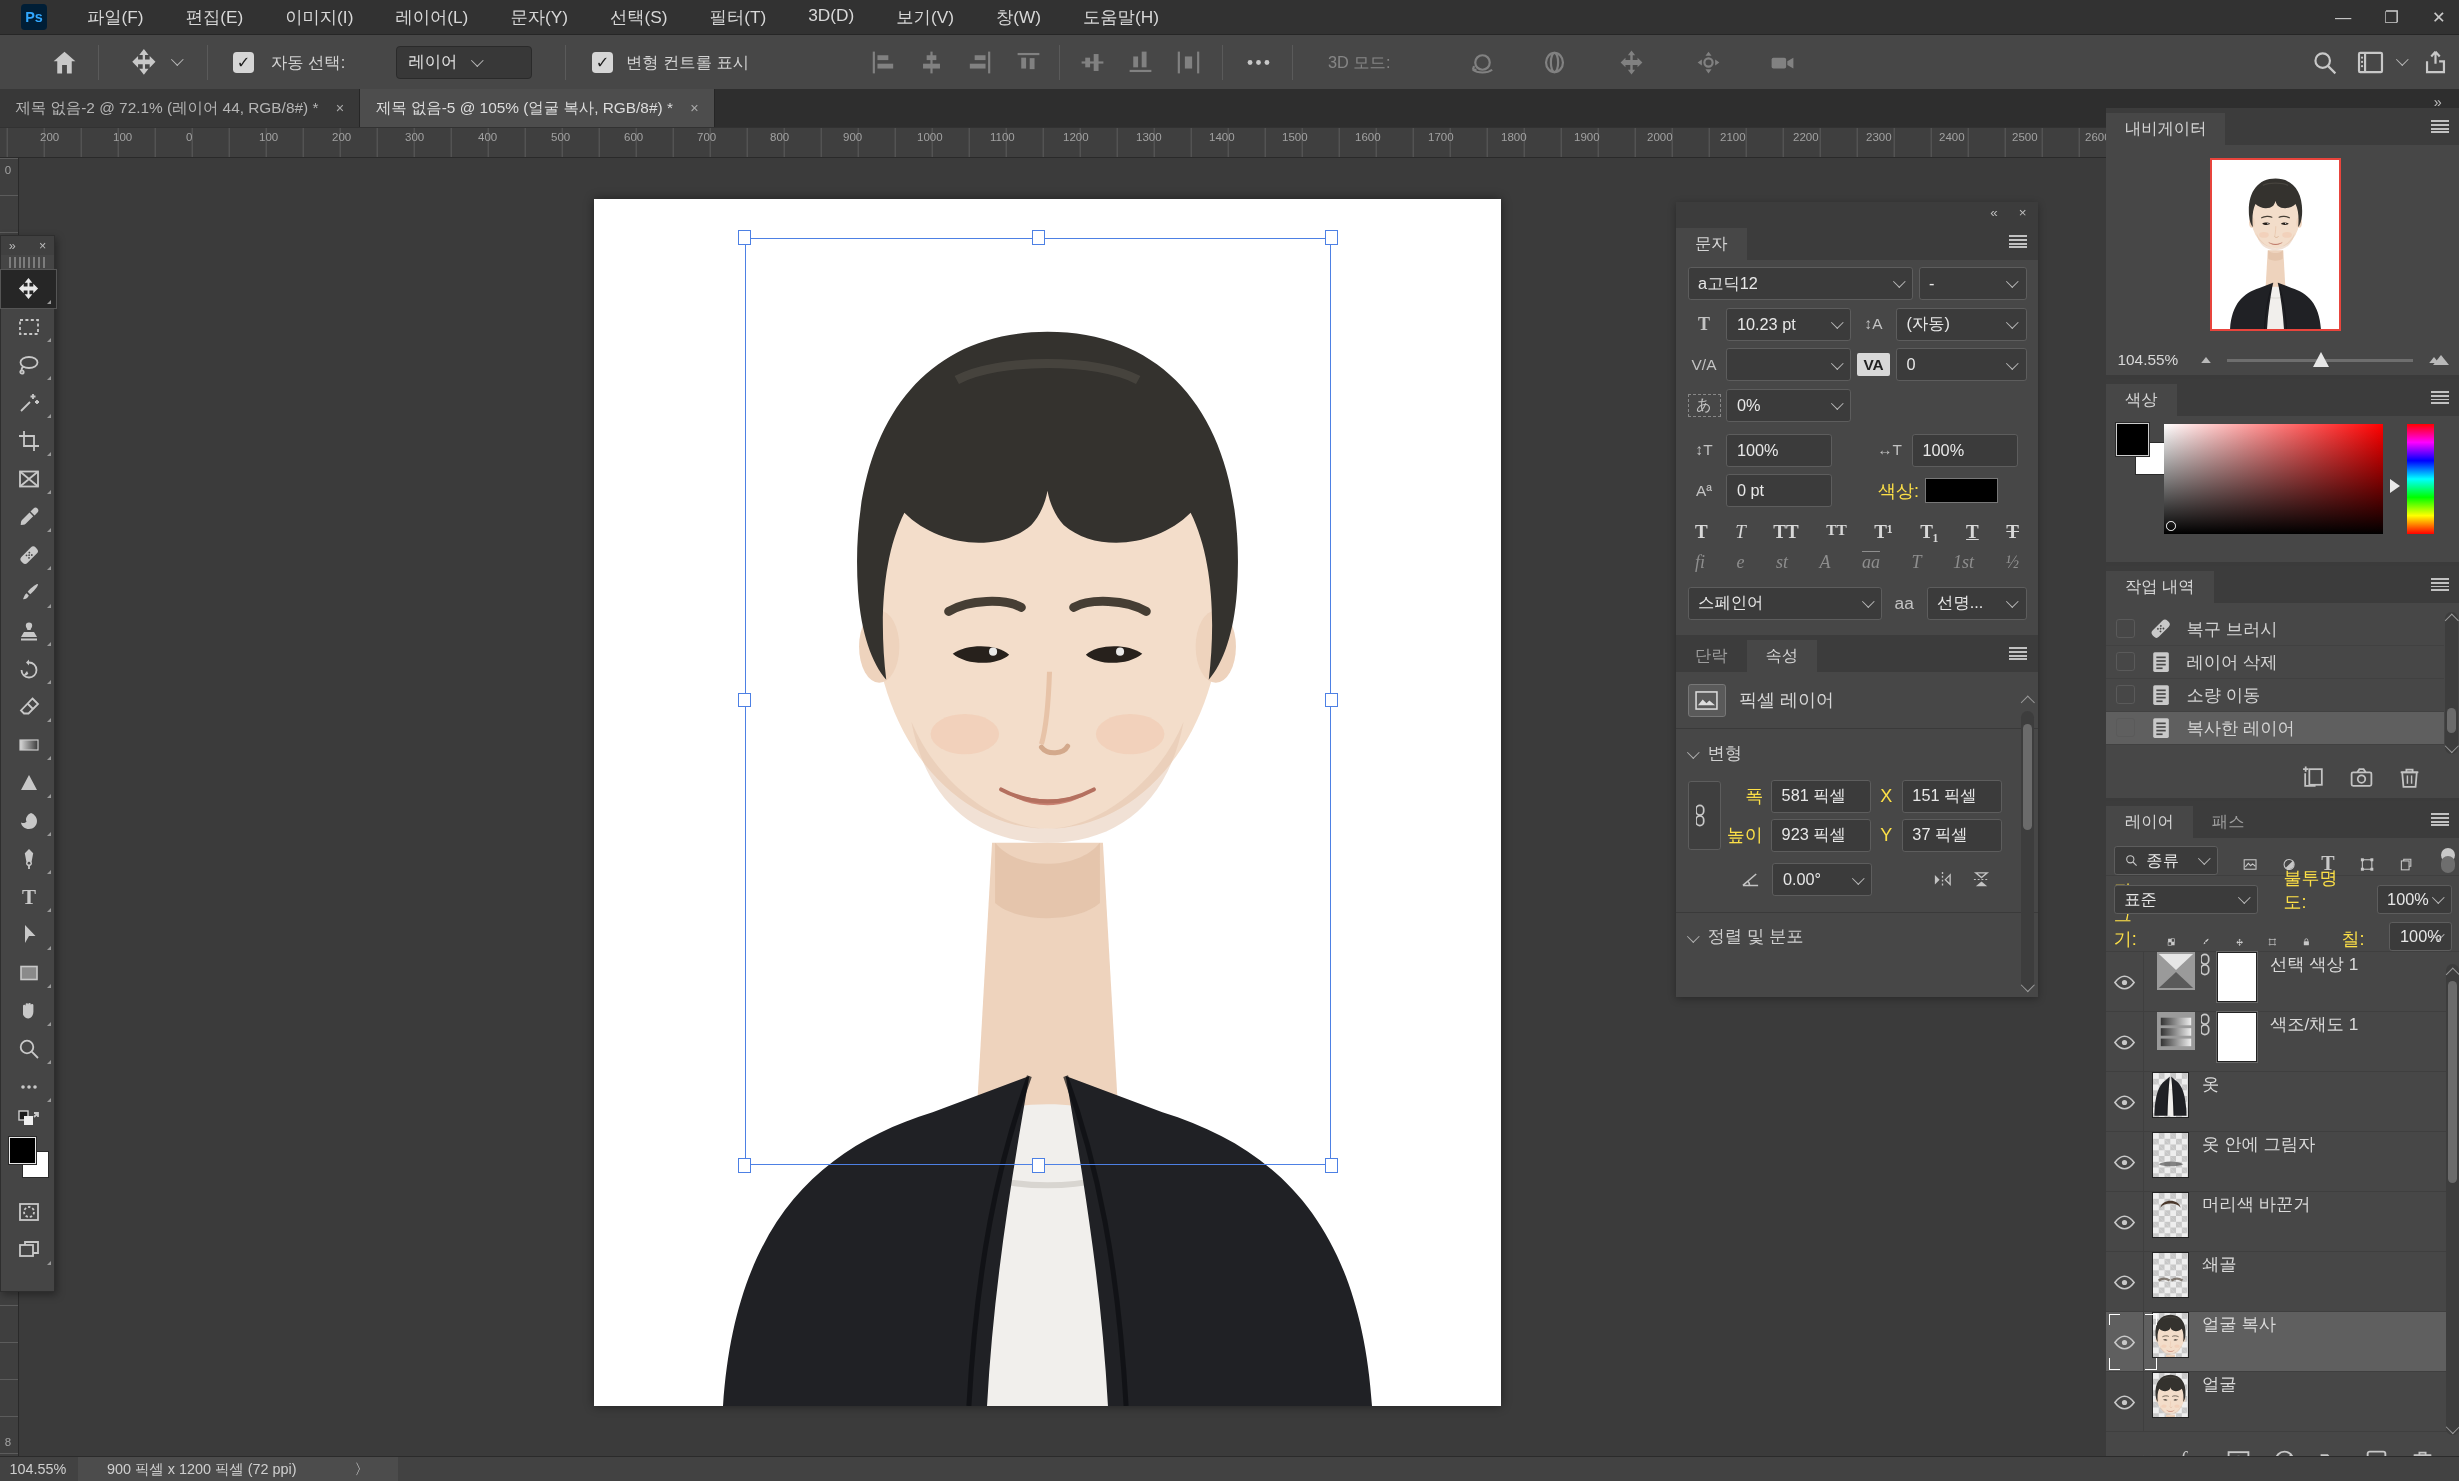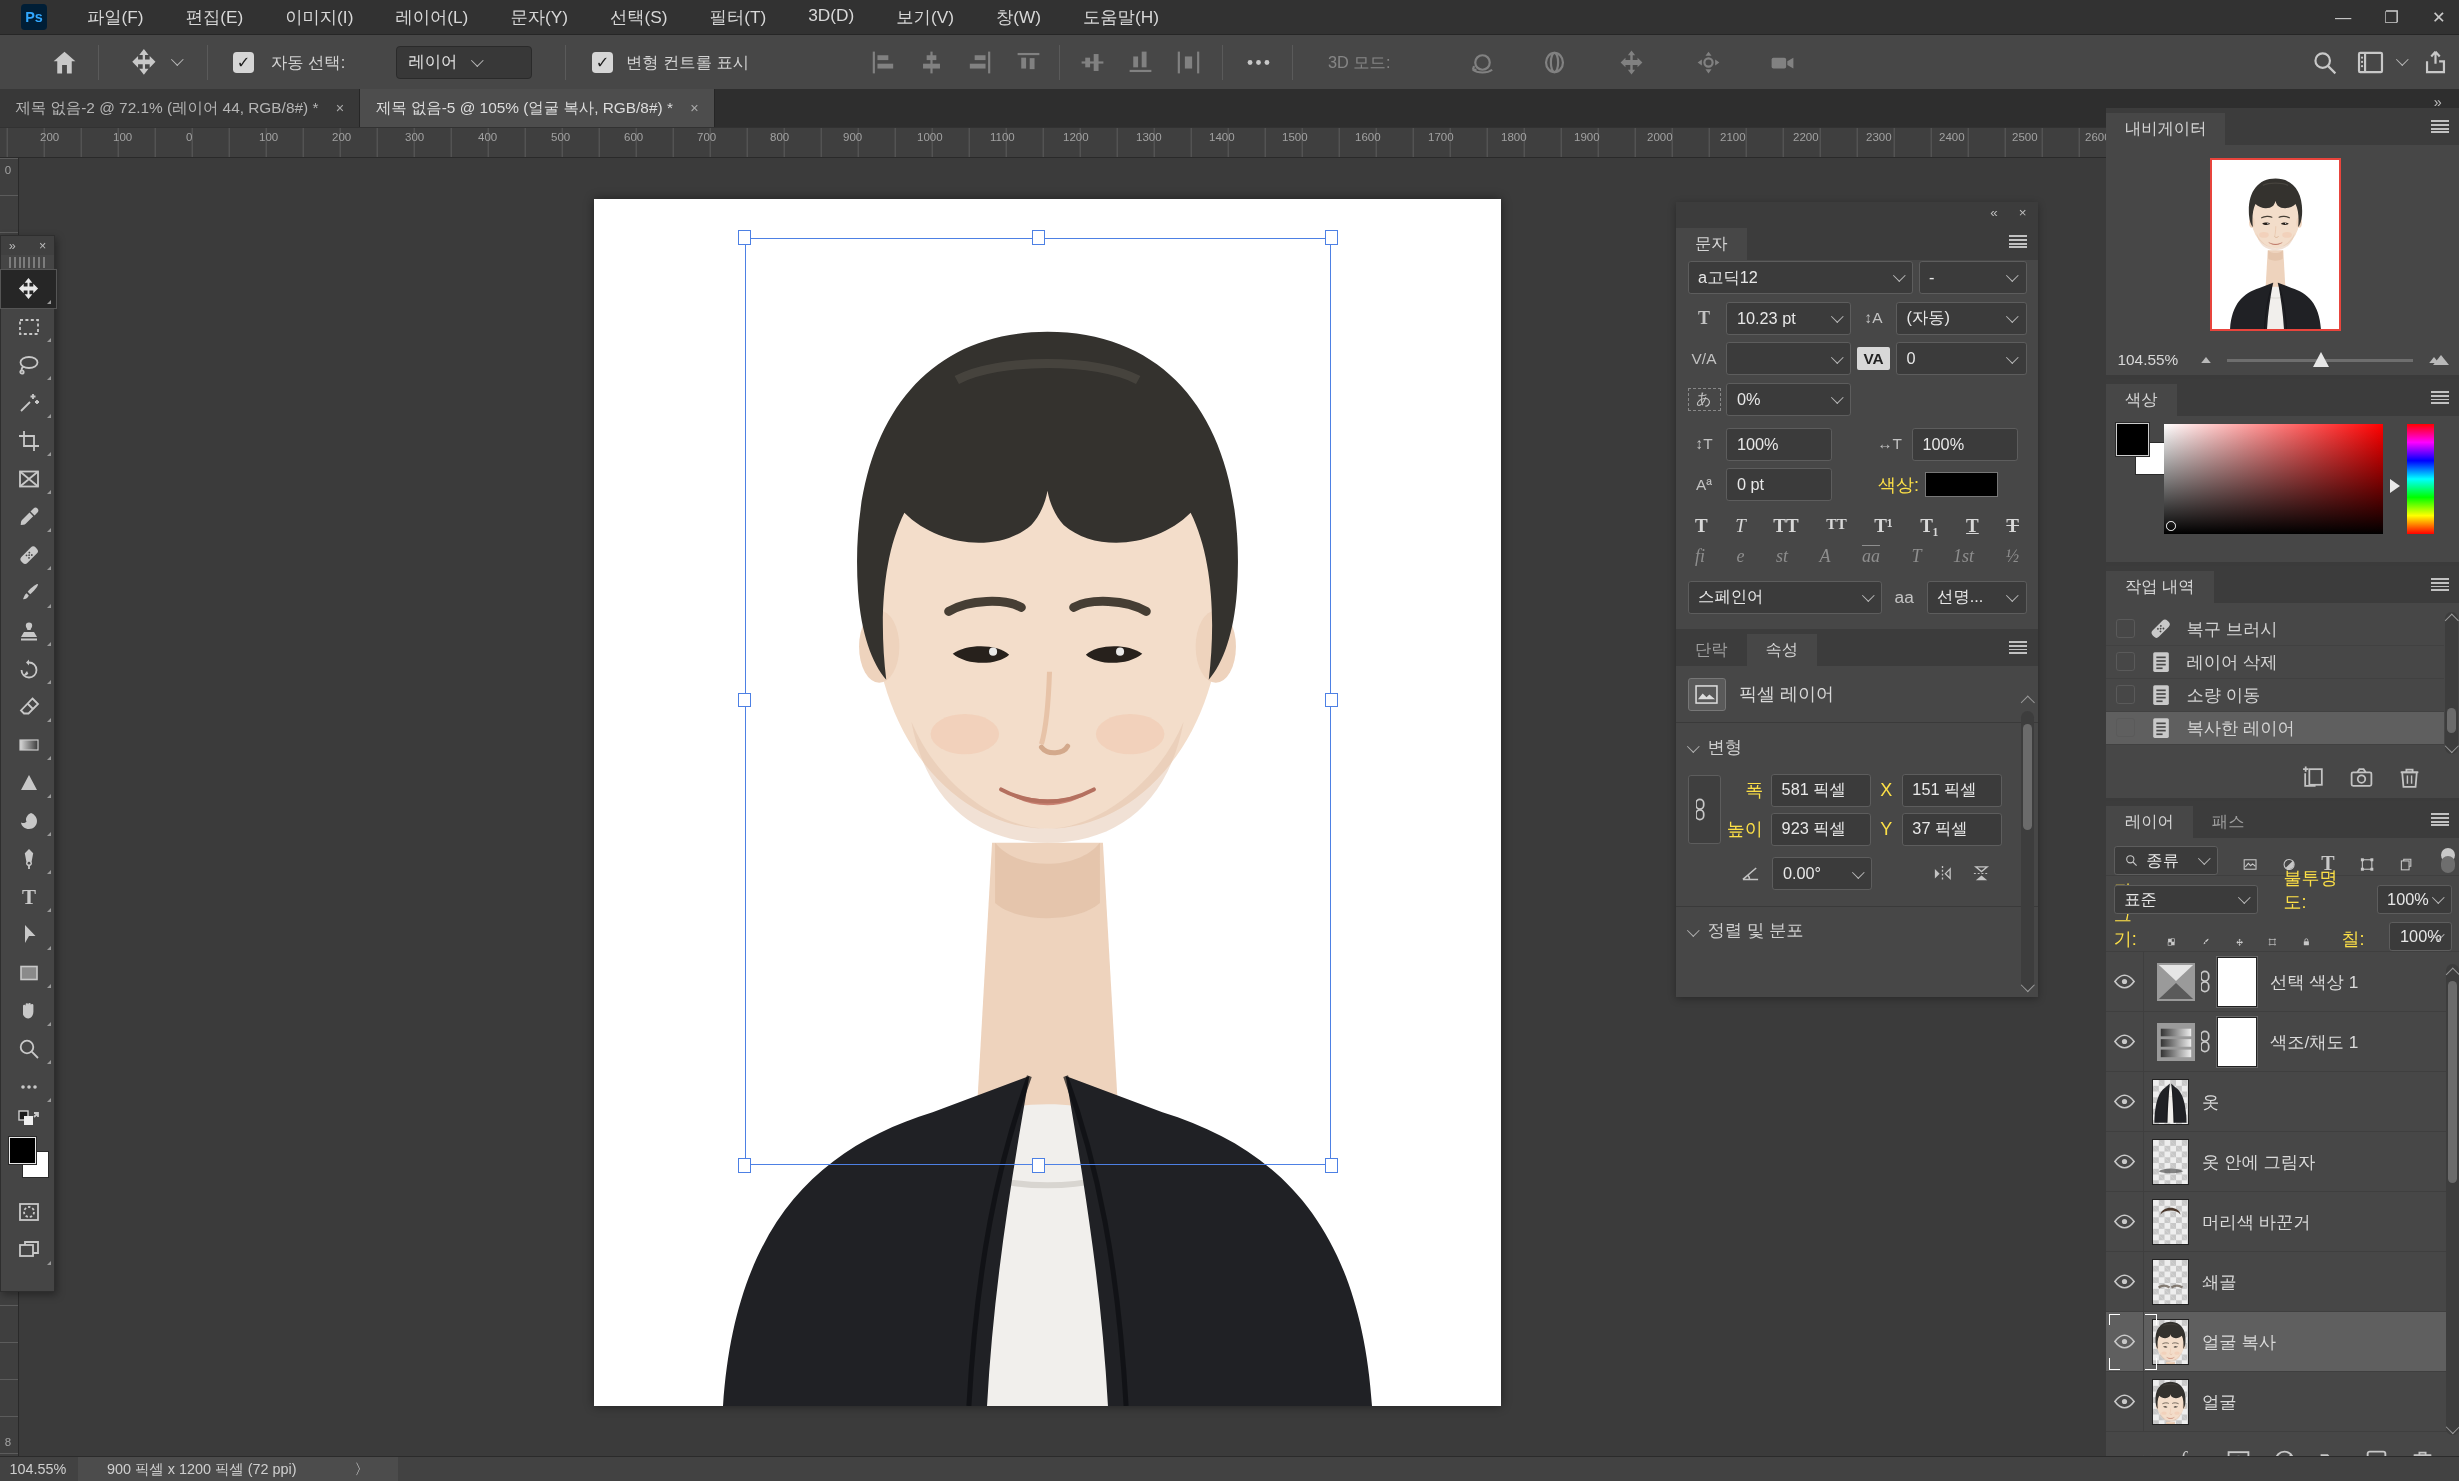--- a/index.html
+++ b/index.html
@@ -134,21 +134,21 @@
     font-size:17.3px; color:#d4d4d4; border-bottom:1px solid #414141; width:338px; }
   .hist-row.sel { background:#5f5f5f; }
   .hist-chk { width:19px; height:19px; border:1px solid #5a5a5a; border-radius:2.9px; flex:none; }
   .hicon { width:25px; height:25px; flex:none; }
   .hicon svg { width:100%; height:100%; }
   .pfooter { position:absolute; right:38px; display:flex; gap:23px; }
   .pfooter svg, .pfooter .fxl { width:25px; height:25px; }
 
   
   .lrow34 { display:flex; align-items:flex-end; padding:0 7.7px; gap:25px; }
-  .layer-row { height:60px; display:flex; align-items:center; border-bottom:1px solid #3f3f3f; position:relative; }
+  .layer-row { height:60px; display:flex; align-items:flex-start; border-bottom:1px solid #3f3f3f; position:relative; }
   .layer-row.sel { background:#5f5f5f; }
   .eyecell { width:38px; height:60px; display:flex; align-items:center; justify-content:center;
     border-right:1px solid #3f3f3f; flex:none; }
   .eyecell svg { width:23px; height:23px; }
   .checker { background-color:#eee;
     background-image:linear-gradient(45deg,#c7c7c7 25%,transparent 25%,transparent 75%,#c7c7c7 75%),
                      linear-gradient(45deg,#c7c7c7 25%,#eee 25%,#eee 75%,#c7c7c7 75%);
     background-size:11.5px 11.5px; background-position:0 0,5.8px 5.8px; }
   .pix-thumb { width:37px; height:46px; border:1px solid #222; margin-left:7.7px; flex:none; position:relative; overflow:hidden; }
   .pix-thumb svg { width:100%; height:100%; display:block; }
@@ -633,21 +633,21 @@
     <span>«</span>
     <span>×</span>
   </div>
   <div class="phead">
     <div class="ptab on">
         <span>문자</span>
       </div>
     <div class="burger"></div>
   </div>
 
-  <div class="trow" style="margin-top:1px">
+  <div class="trow" style="margin-top:7px">
     <div class="field" style="flex:1">
         <span>a고딕12</span>
         <span class="chev"></span>
       </div>
     <div class="field" style="width:108px">
         <span>-</span>
         <span class="chev"></span>
       </div>
   </div>
   <div class="trow">

